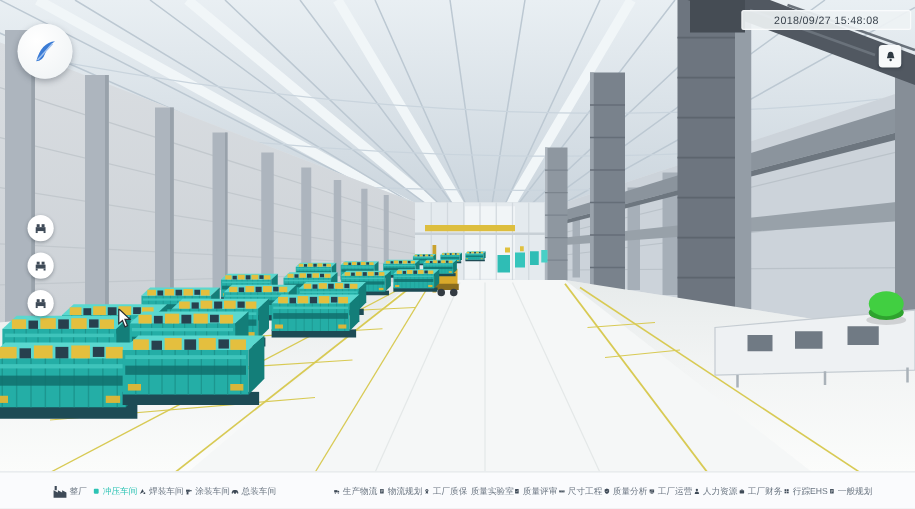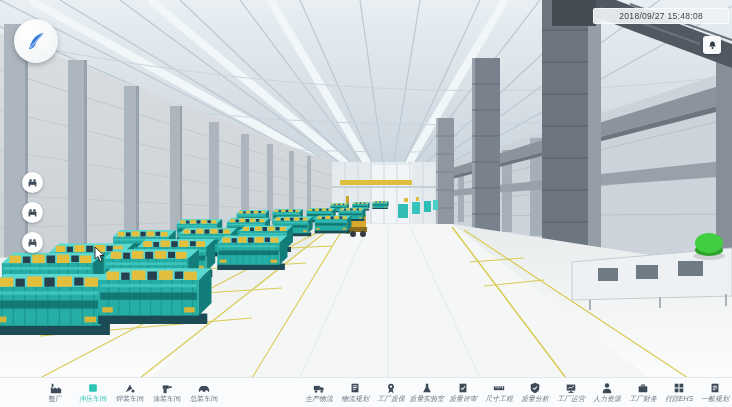--- a/index.html
+++ b/index.html
@@ -20,22 +20,22 @@
              background:rgba(238,242,244,.92);border:1px solid rgba(255,255,255,.65);
              font-size:8.5px;letter-spacing:.3px;color:#3a434d;white-space:nowrap;}
   .cursor{position:absolute;left:94px;top:247px;width:12px;height:16px;pointer-events:none;}
 
   
   .toolbar{position:absolute;left:0;bottom:0;width:732px;height:29px;
            background:rgba(251,252,253,.97);border-top:1px solid #e3e7ea;
            display:flex;align-items:center;}
   .grp{display:flex;align-items:center;}
   .grp.shops{margin-left:37px;}
-  .grp.modules{margin-left:79px;font-style:italic;}
-  .tb-item{width:37px;display:flex;flex-direction:column;align-items:center;justify-content:center;
+  .grp.modules{margin-left:45px;}
+  .tb-item{width:37px;display:flex;flex-direction:row;align-items:center;justify-content:center;
            gap:1px;cursor:pointer;text-align:right;}
   .grp.modules .tb-item{width:36px;}
   .tb-item svg{width:12px;height:12px;}
   .tb-item .lbl{font-size:7.5px;line-height:8px;color:#6b7682;white-space:nowrap;transform:scale(.92);}
   .tb-item.active .lbl{color:#2cc3b4;}
 </style>
 </head>
 <body>
 
 <div class="stage">

